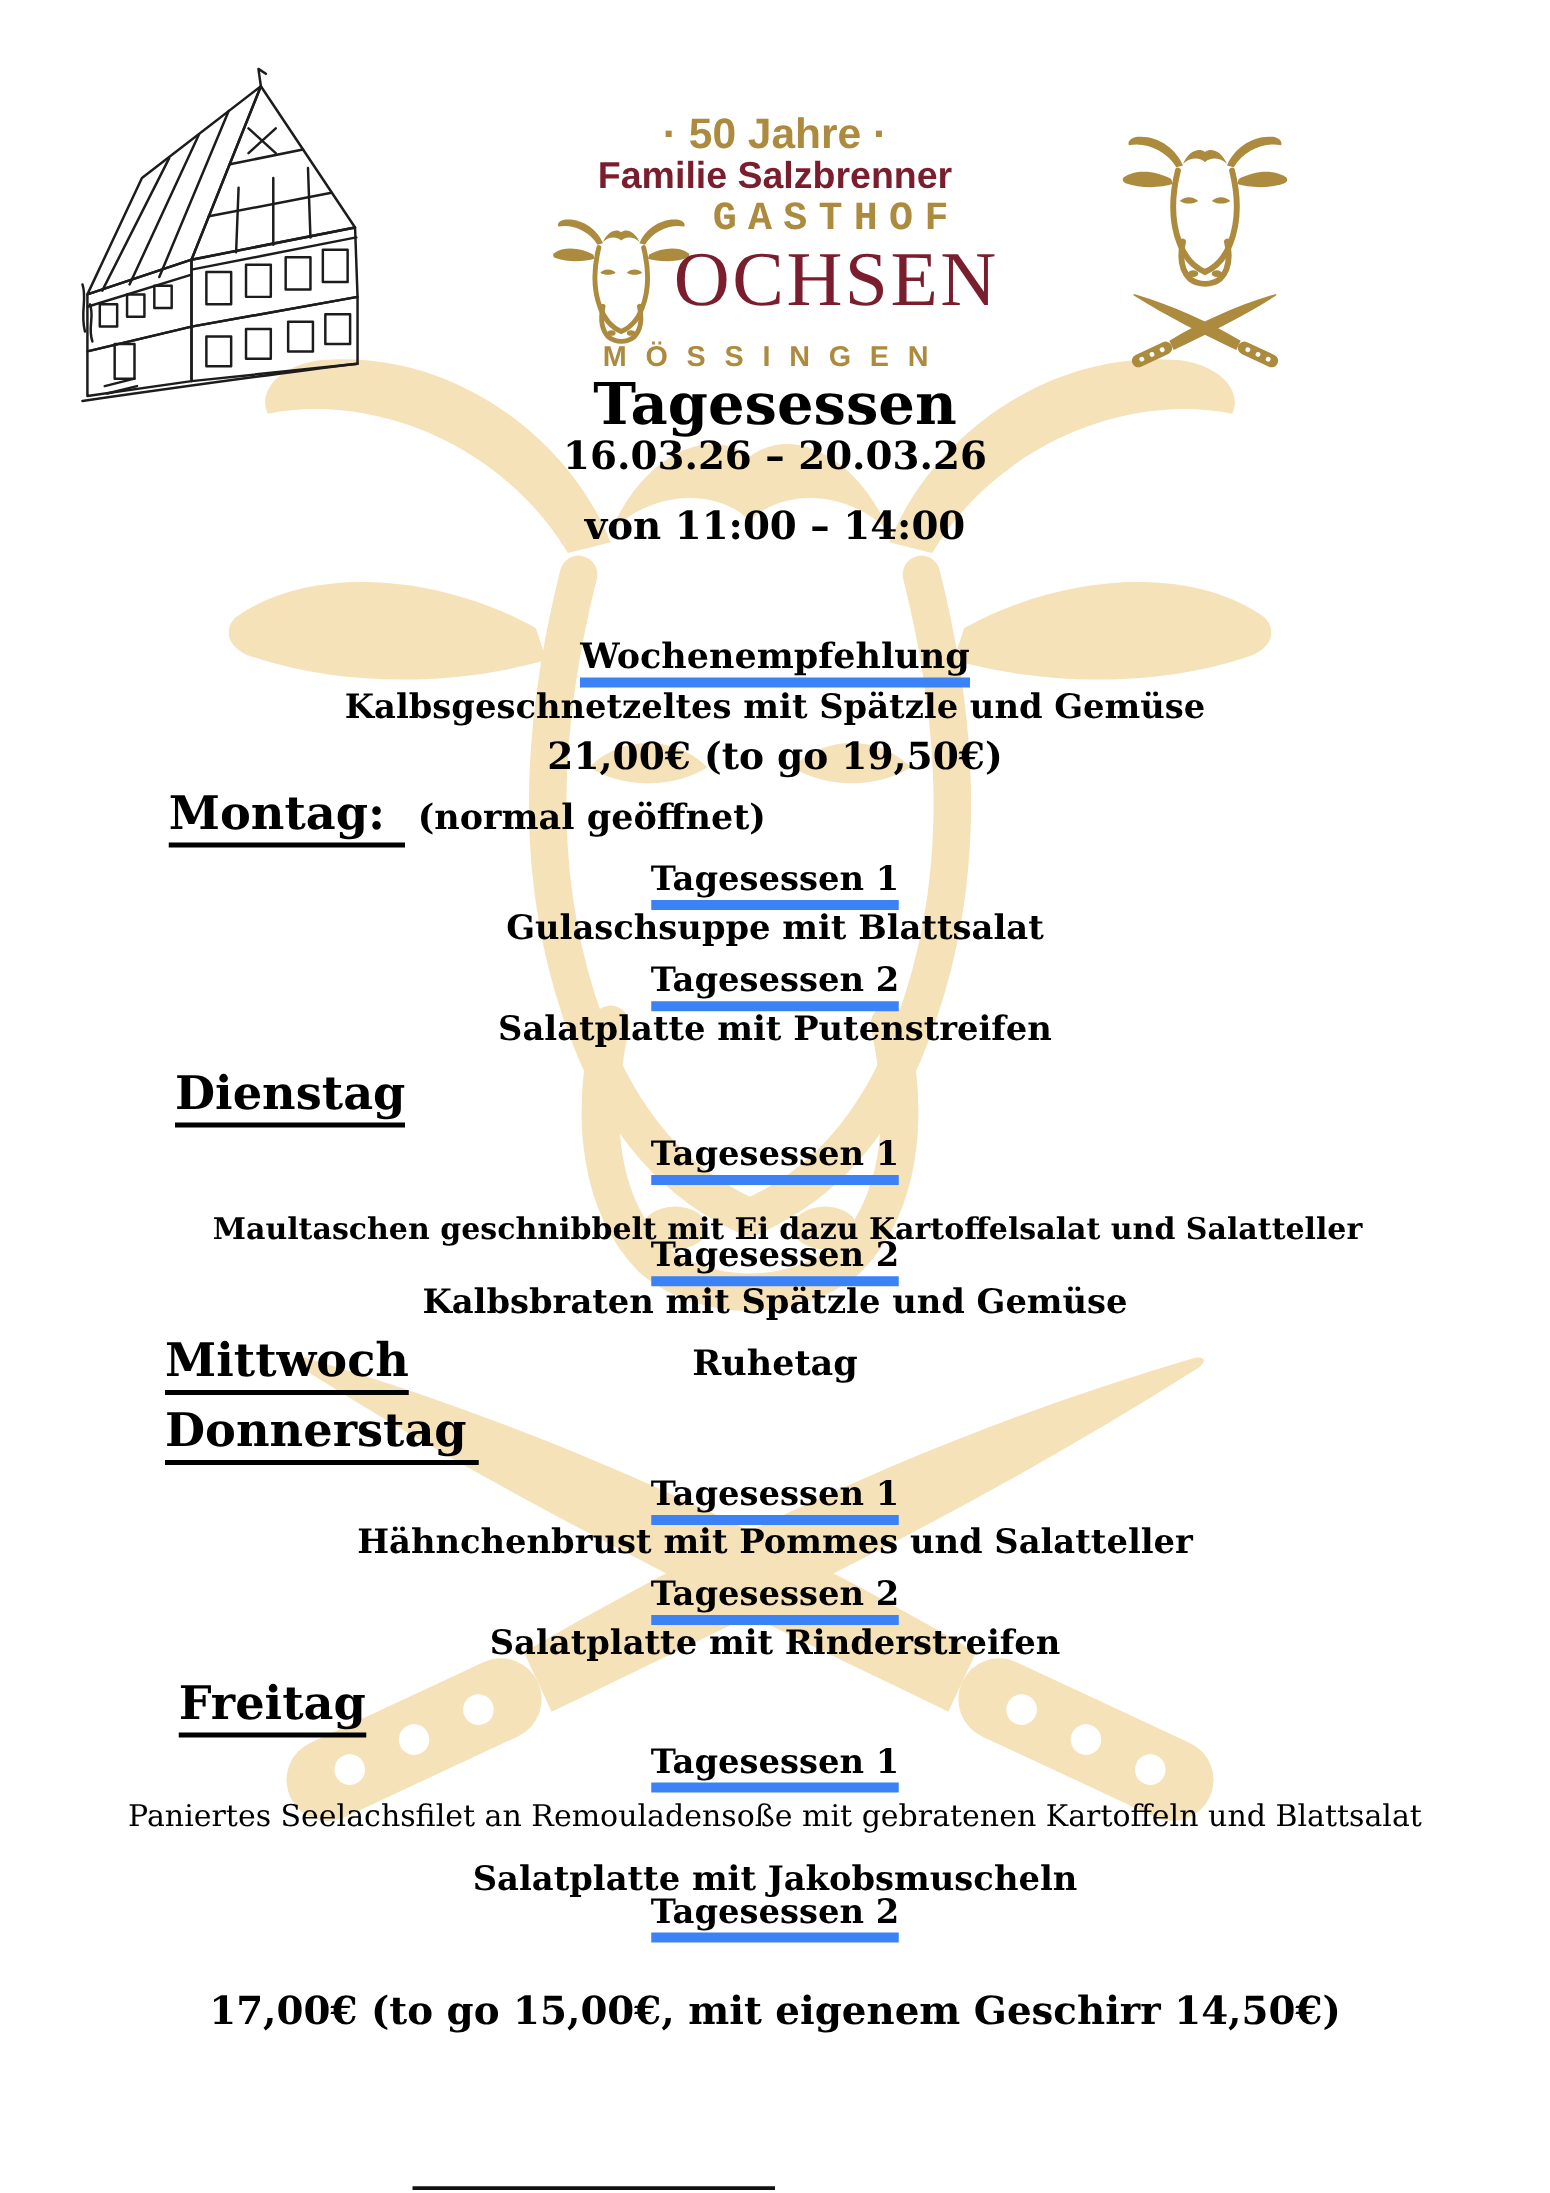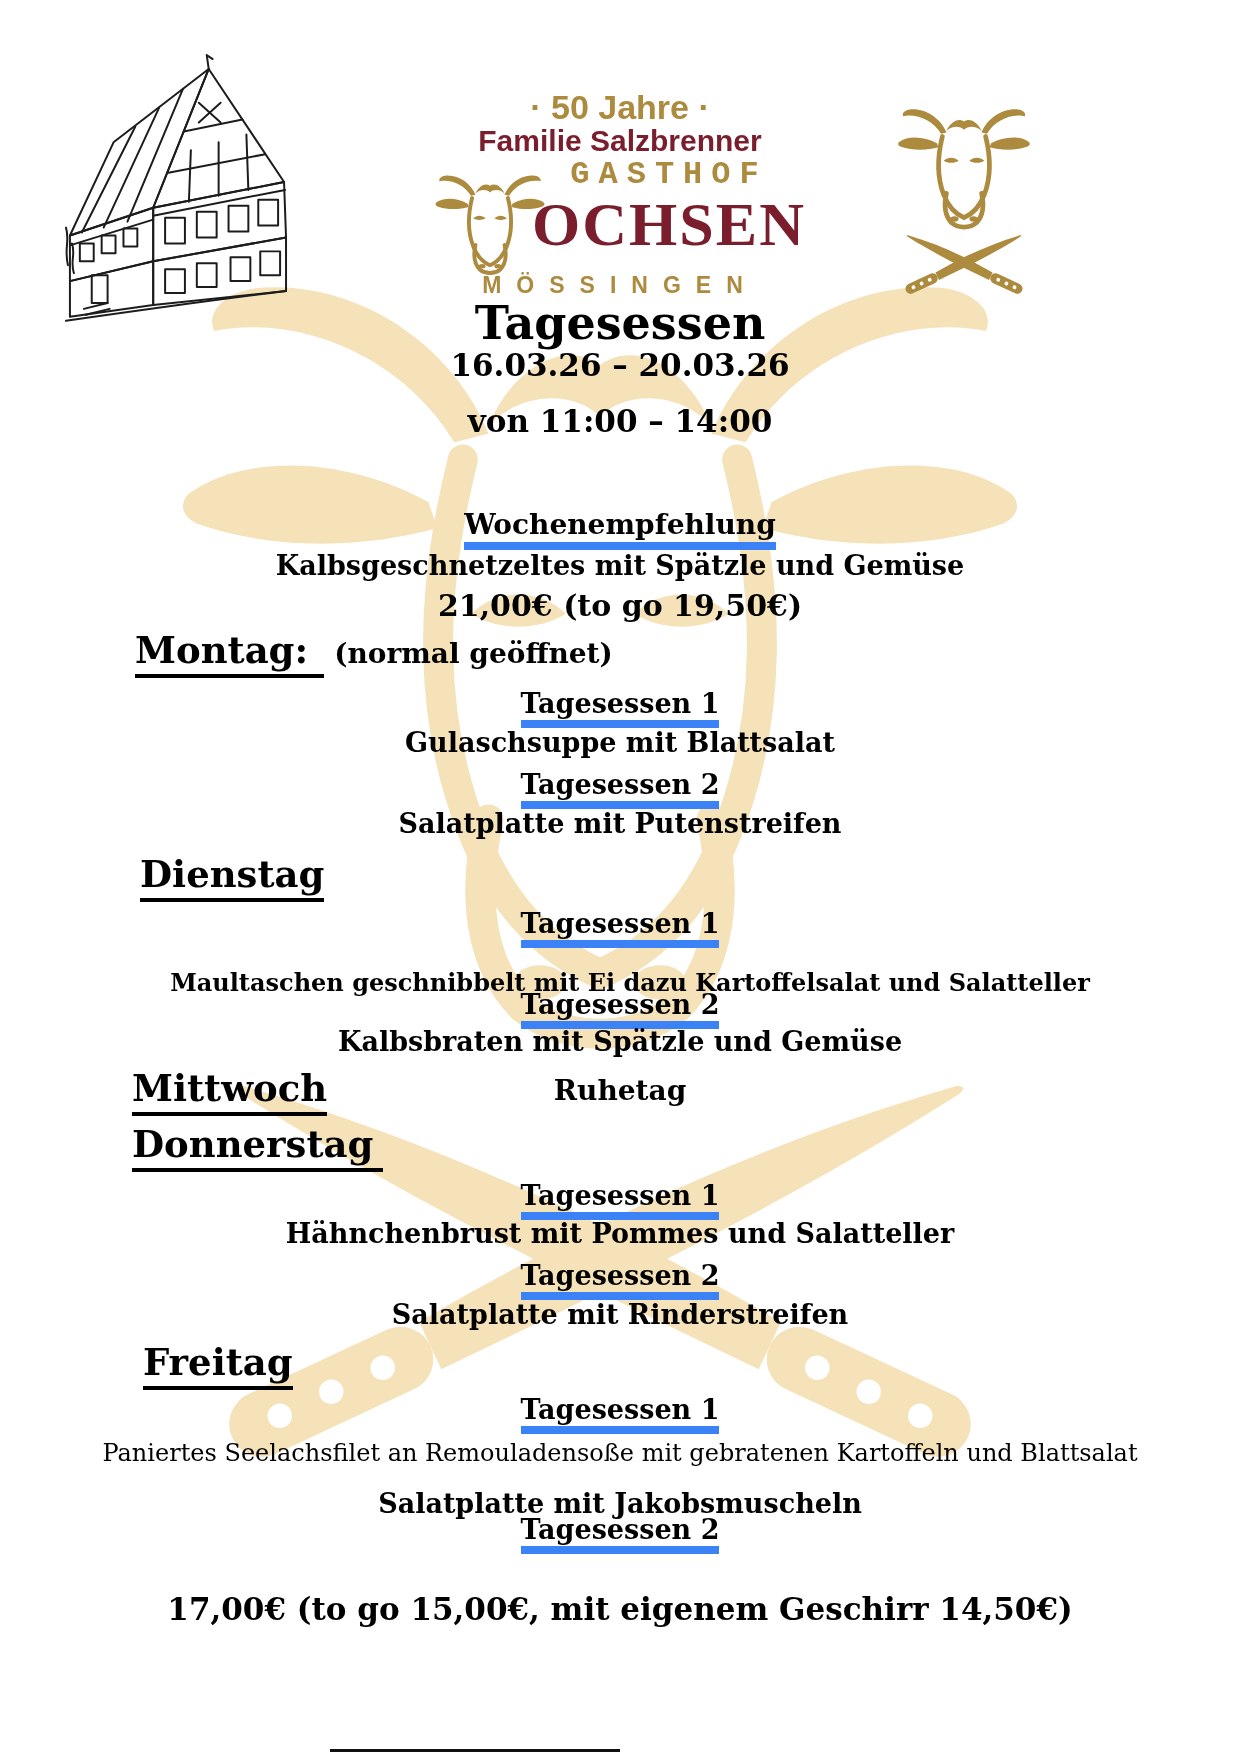--- a/index.html
+++ b/index.html
@@ -16,21 +16,21 @@
   .logo-years{position:absolute;left:0;width:100%;top:88px;text-align:center;
     font-family:"Liberation Sans",sans-serif;font-weight:bold;font-size:34px;color:#ac8a3e;z-index:2;}
   .logo-family{position:absolute;left:0;width:100%;top:124px;text-align:center;
     font-family:"Liberation Sans",sans-serif;font-weight:bold;font-size:30px;color:#7a1e2d;z-index:2;}
   .logo-row{position:absolute;left:0;width:100%;top:156px;display:flex;justify-content:center;
     align-items:flex-start;z-index:2;}
   .logo-ox{width:112px;height:118px;color:#ac8a3e;margin-right:-14px;margin-top:6px;}
   .logo-col{display:flex;flex-direction:column;align-items:center;}
   .logo-gasthof{font-family:Liberation Mono, monospace;font-weight:bold;font-size:32px;
     letter-spacing:9px;color:#ac8a3e;}
-  .logo-name{font-family:"Liberation Serif",serif;font-weight:bold;font-size:62px;line-height:1.0;
+  .logo-name{font-family:"Liberation Serif",serif;font-weight:normal;font-size:62px;line-height:1.0;
     letter-spacing:2px;color:#7a1e2d;text-align:center;}
   .logo-city{position:absolute;left:0;width:100%;top:272px;text-align:center;
     font-family:"Liberation Sans",sans-serif;font-weight:bold;font-size:23px;letter-spacing:15px;
     color:#ac8a3e;z-index:2;}
   
   .t{position:absolute;left:0;width:100%;text-align:center;font-weight:bold;white-space:nowrap;z-index:2;}
   .title{top:296px;font-size:46px;}
   .date{top:347px;font-size:31px;}
   .time{top:403px;font-size:31px;}
   .u{display:inline-block;border-bottom:8px solid #3b82f6;padding-bottom:1px;}

